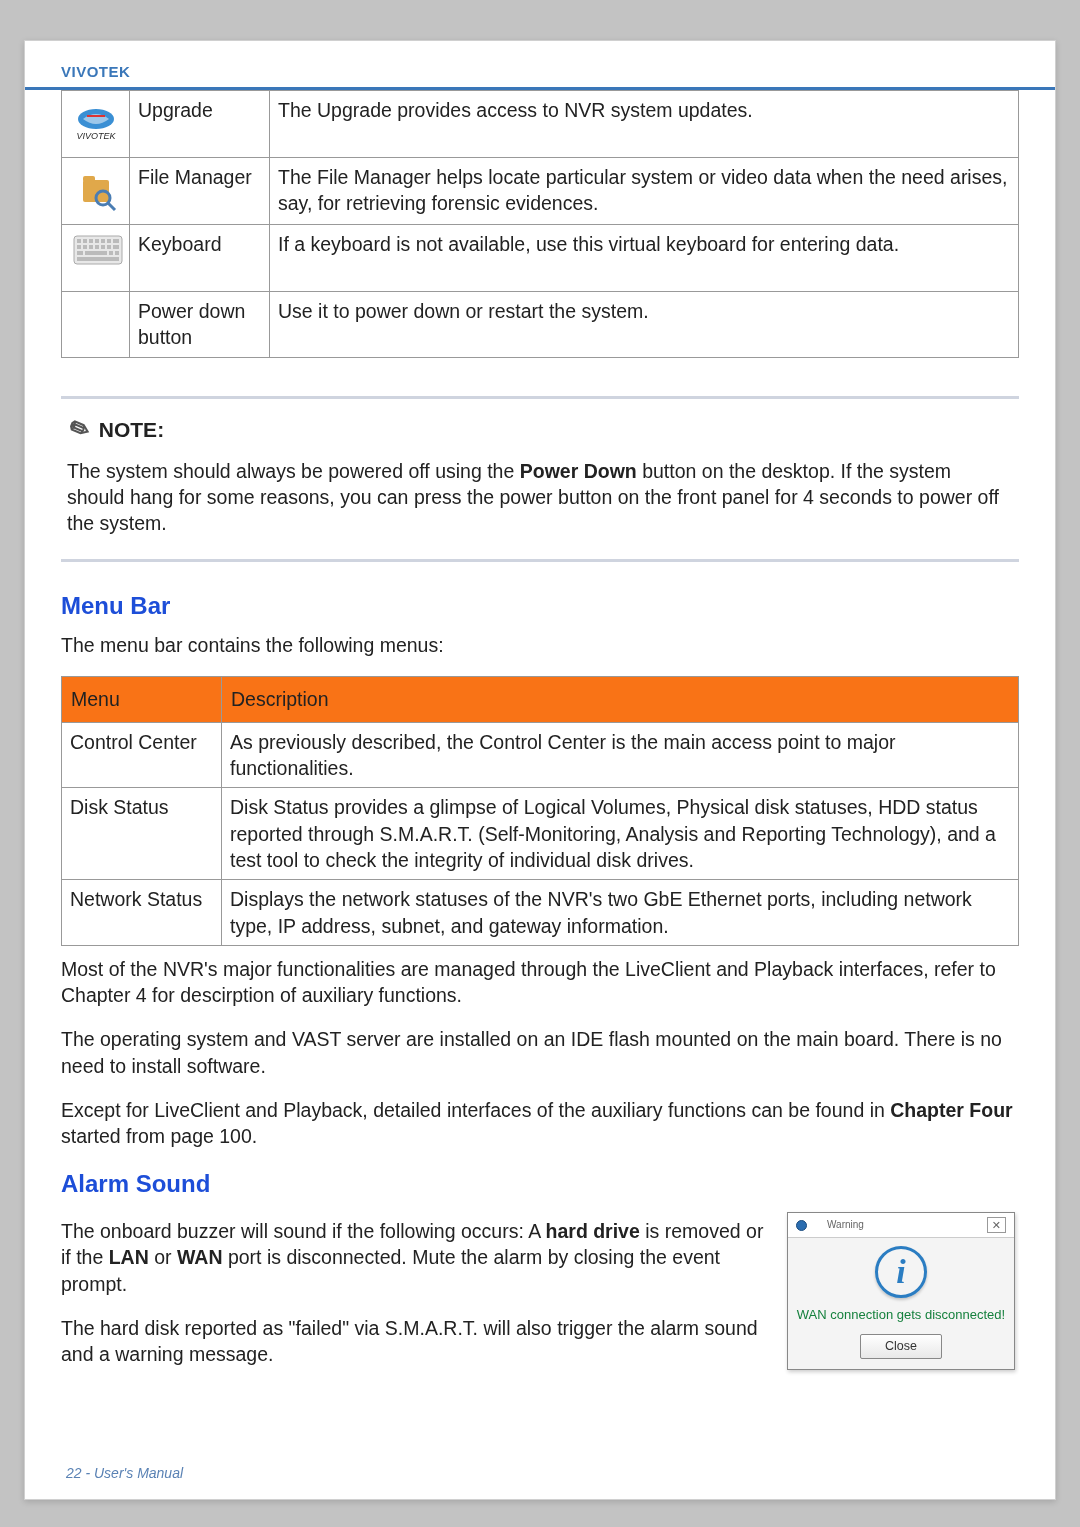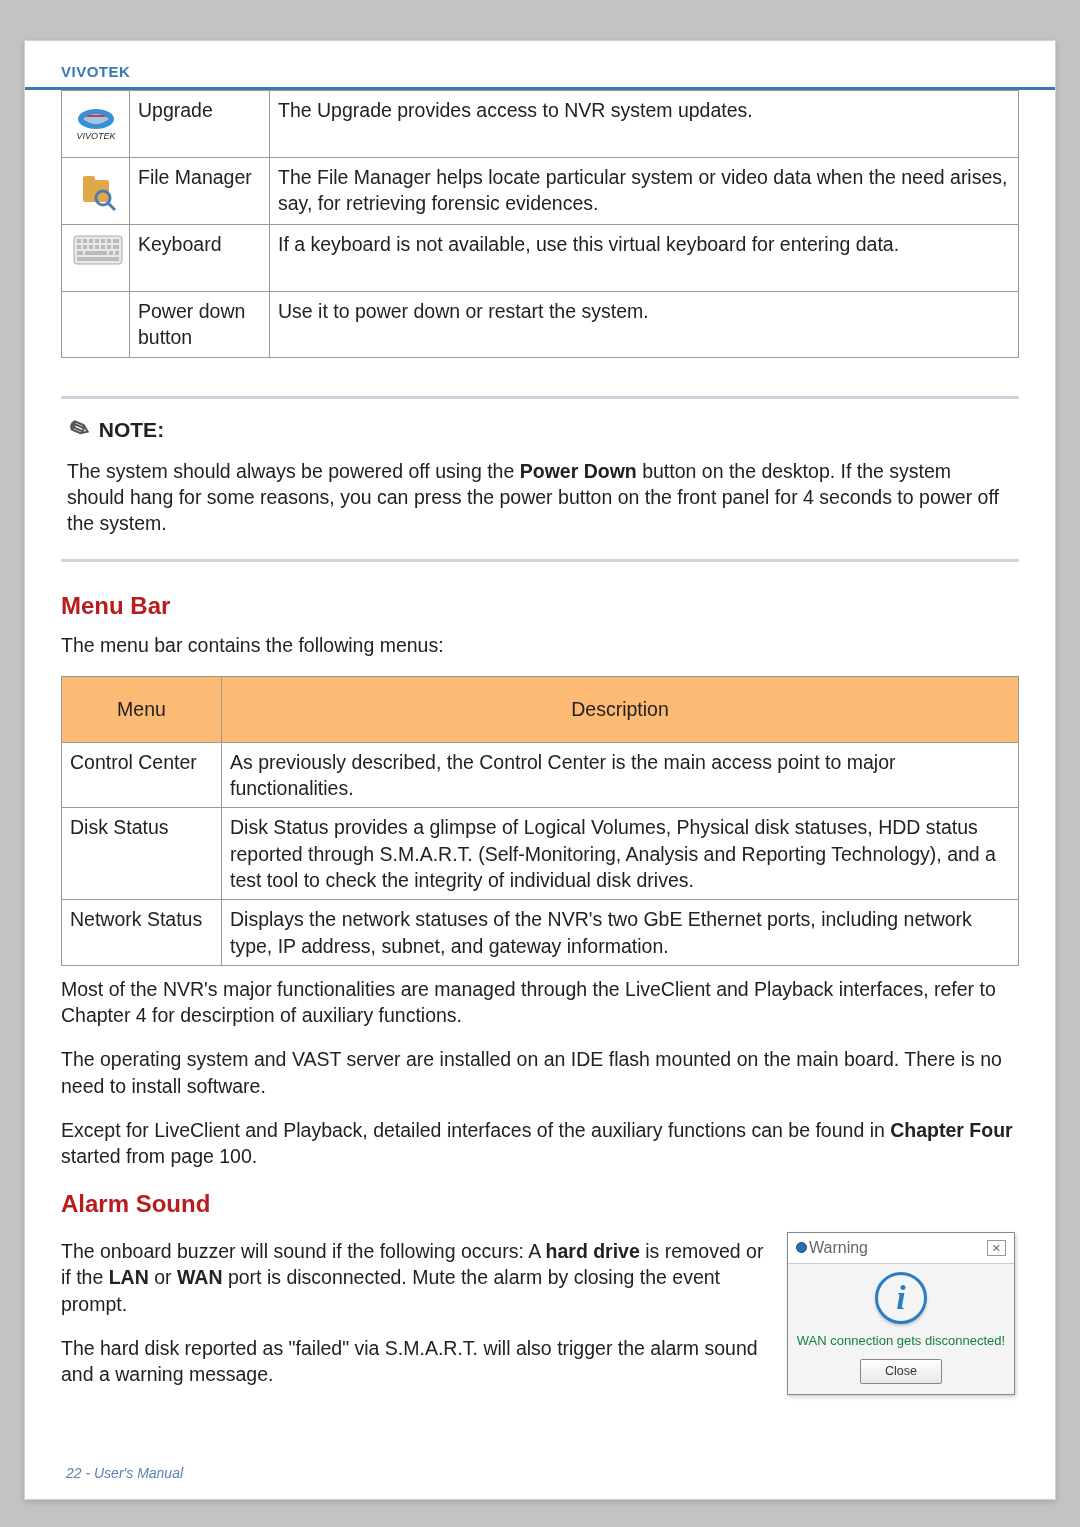--- a/index.html
+++ b/index.html
@@ -67,49 +67,48 @@
     margin-bottom: 10px;
   }
   .pen-icon {
     font-style: italic;
     transform: rotate(-30deg);
     display:inline-block;
     font-size: 26px;
     color: #555;
   }
   h2.section {
-    color: #b91c1c;
+    color: #1d4ed8;
     font-size: 24px;
     font-weight: bold;
     margin: 14px 0 8px 0;
   }
   p.body { margin: 10px 0 18px 0; }
   table.menu th {
-    background: #fdba74;
-    text-align: center;
+    background: #f97316;
     font-weight: normal;
-    padding: 19px;
+    padding: 9px;
   }
   table.menu td:first-child { width: 160px; }
   .warning-dialog {
     width: 228px;
     border: 1px solid #888;
     background: #f4f4f4;
     font-size: 13px;
     box-shadow: 1px 2px 4px rgba(0,0,0,0.2);
     float: right;
     margin: 4px 4px 10px 18px;
   }
   .warning-title {
     display:flex; align-items:center; justify-content:space-between;
     padding: 4px 8px;
     background: #fff;
     border-bottom: 1px solid #ccc;
   }
-  .warning-title-left { display:flex; align-items:center; gap:2px; color:#666; font-size:16px;}
+  .warning-title-left { display:flex; align-items:center; gap:20px; color:#666; font-size:10px;}
   .dot-blue { width:11px; height:11px; background:#2b6db0; border-radius:50%; display:inline-block; border:1px solid #1b4d80;}
   .close-sym { border:1px solid #999; padding:0 4px; font-size:11px; color:#666; background:#fff; height:16px; line-height:14px;}
   .warning-body { text-align:center; padding: 8px 4px 10px 4px; }
   .info-circle {
     width:52px; height:52px; border-radius:50%;
     border:3px solid #2b7dc2; display:inline-flex;
     align-items:center; justify-content:center;
     color:#2b7dc2; font-family:Georgia,serif; font-size:34px; font-weight:bold; font-style:italic;
     margin-bottom:8px;
     box-shadow: 0 2px 3px rgba(0,0,0,0.2);

